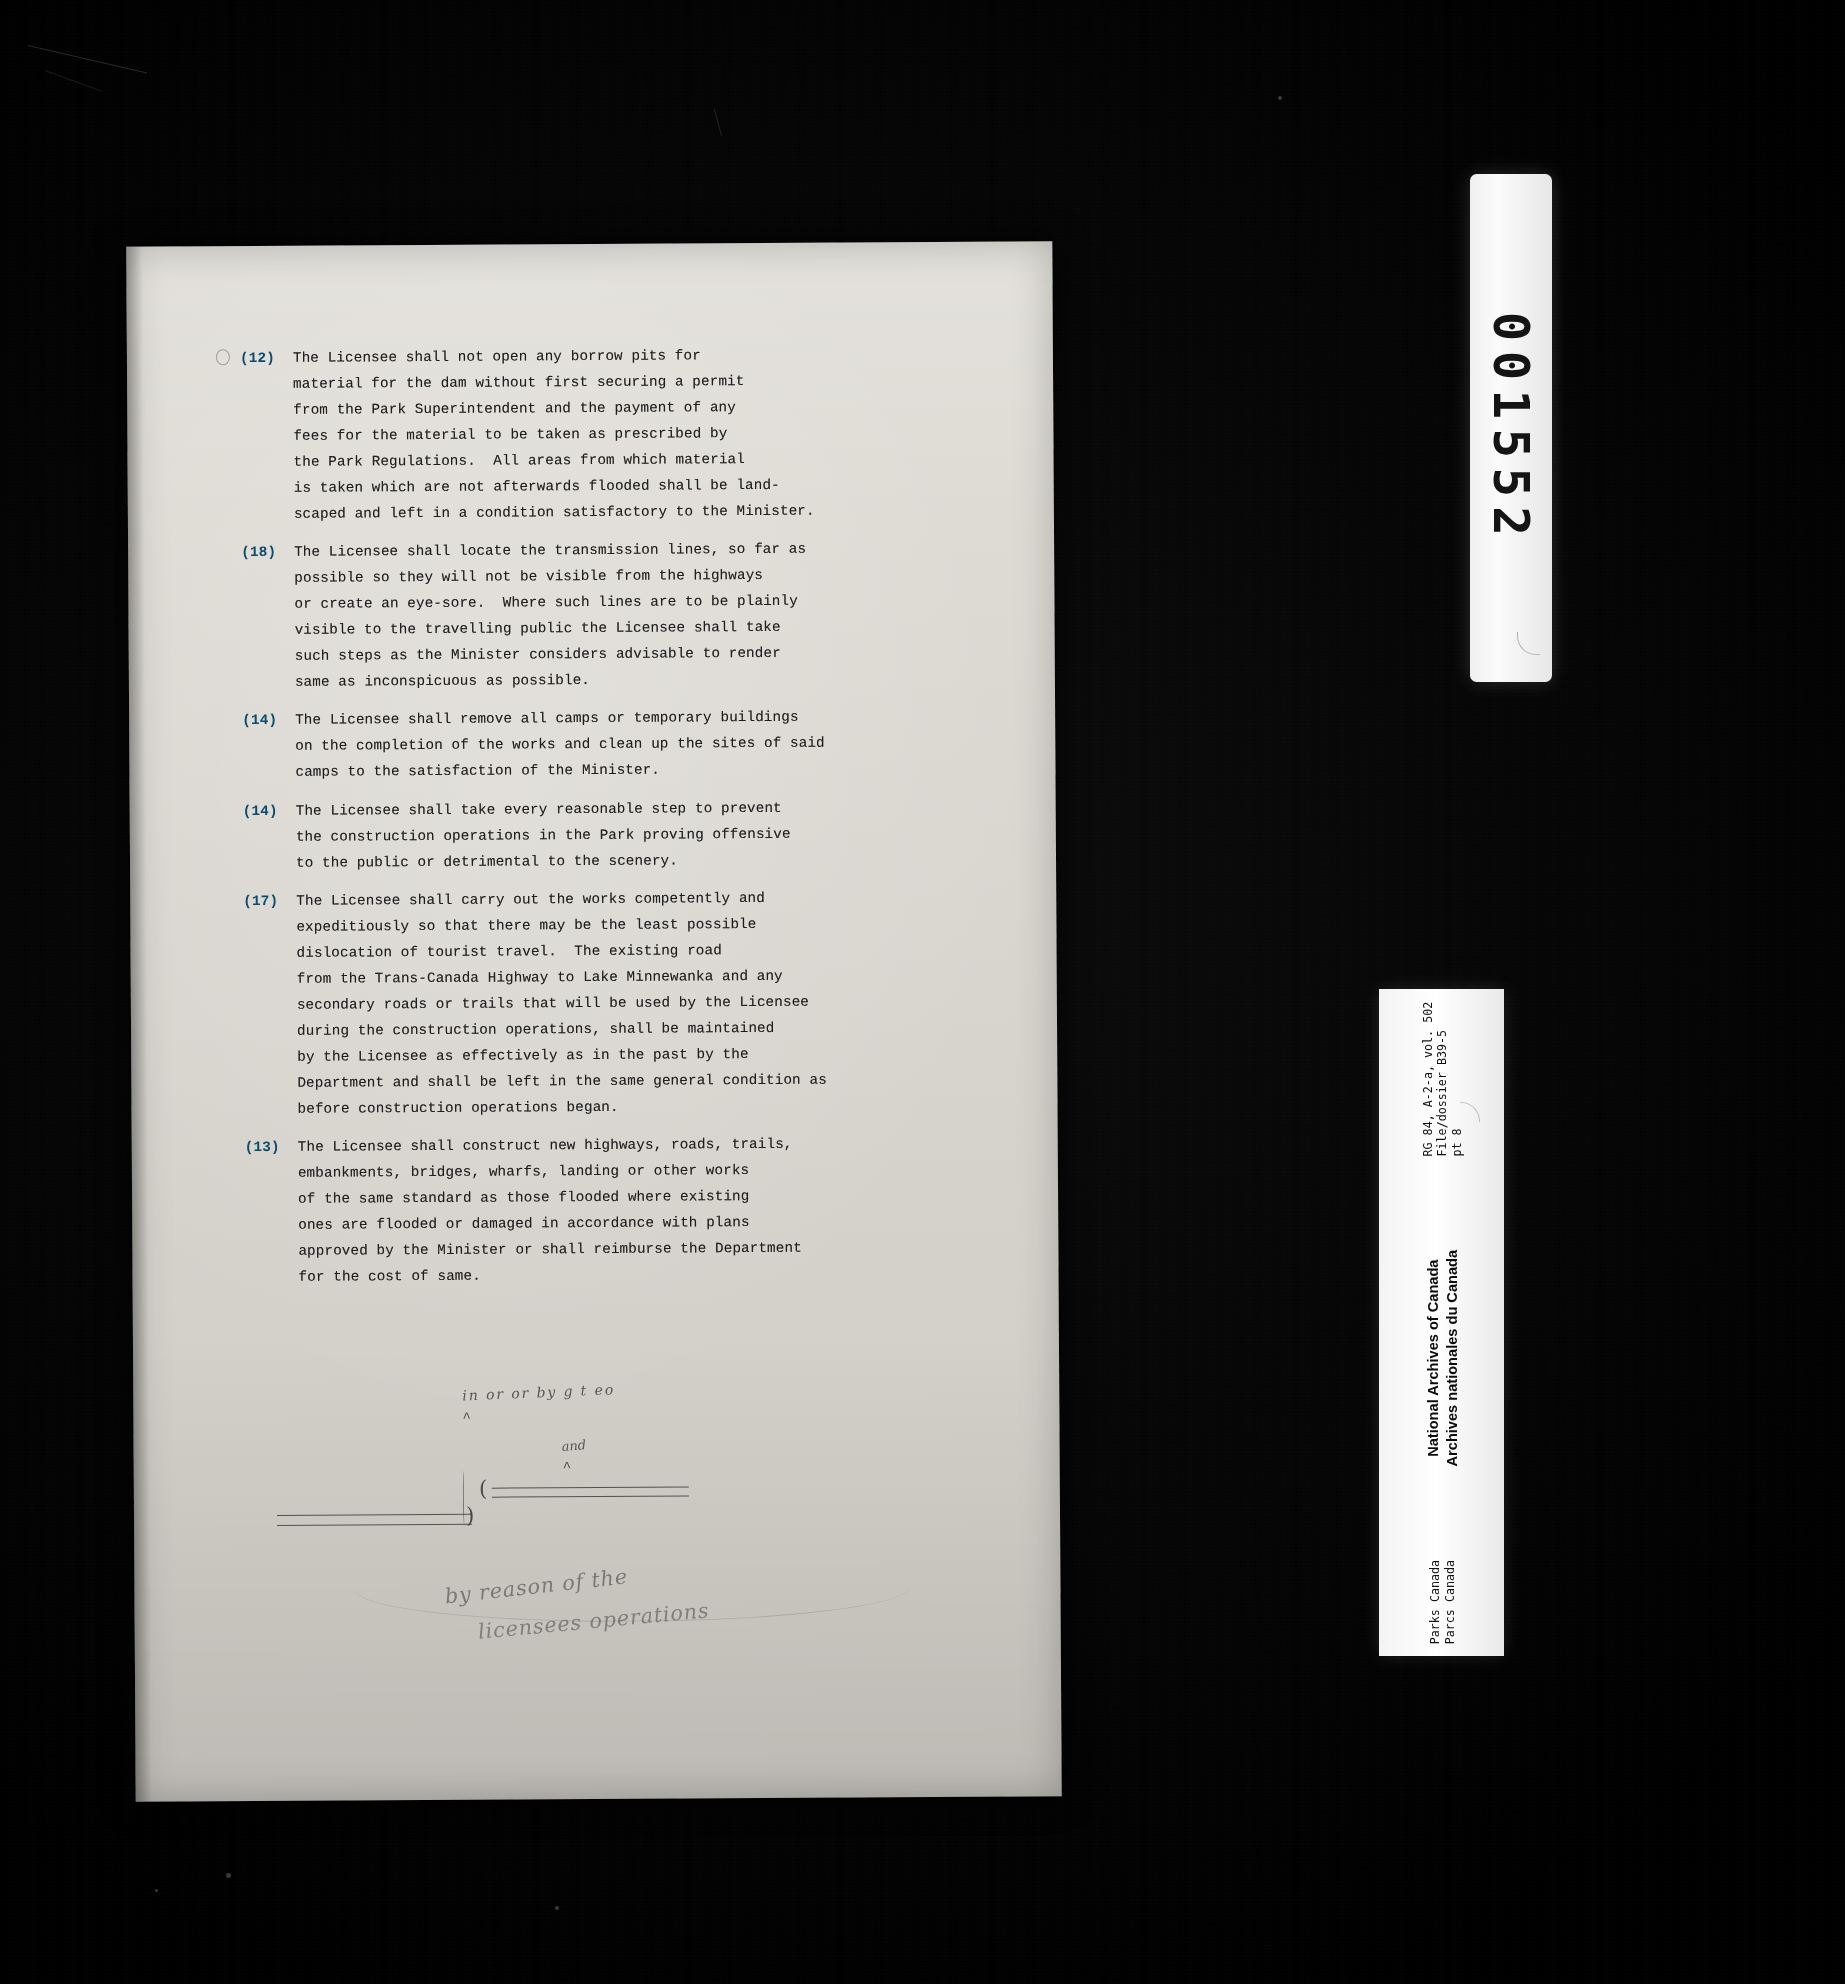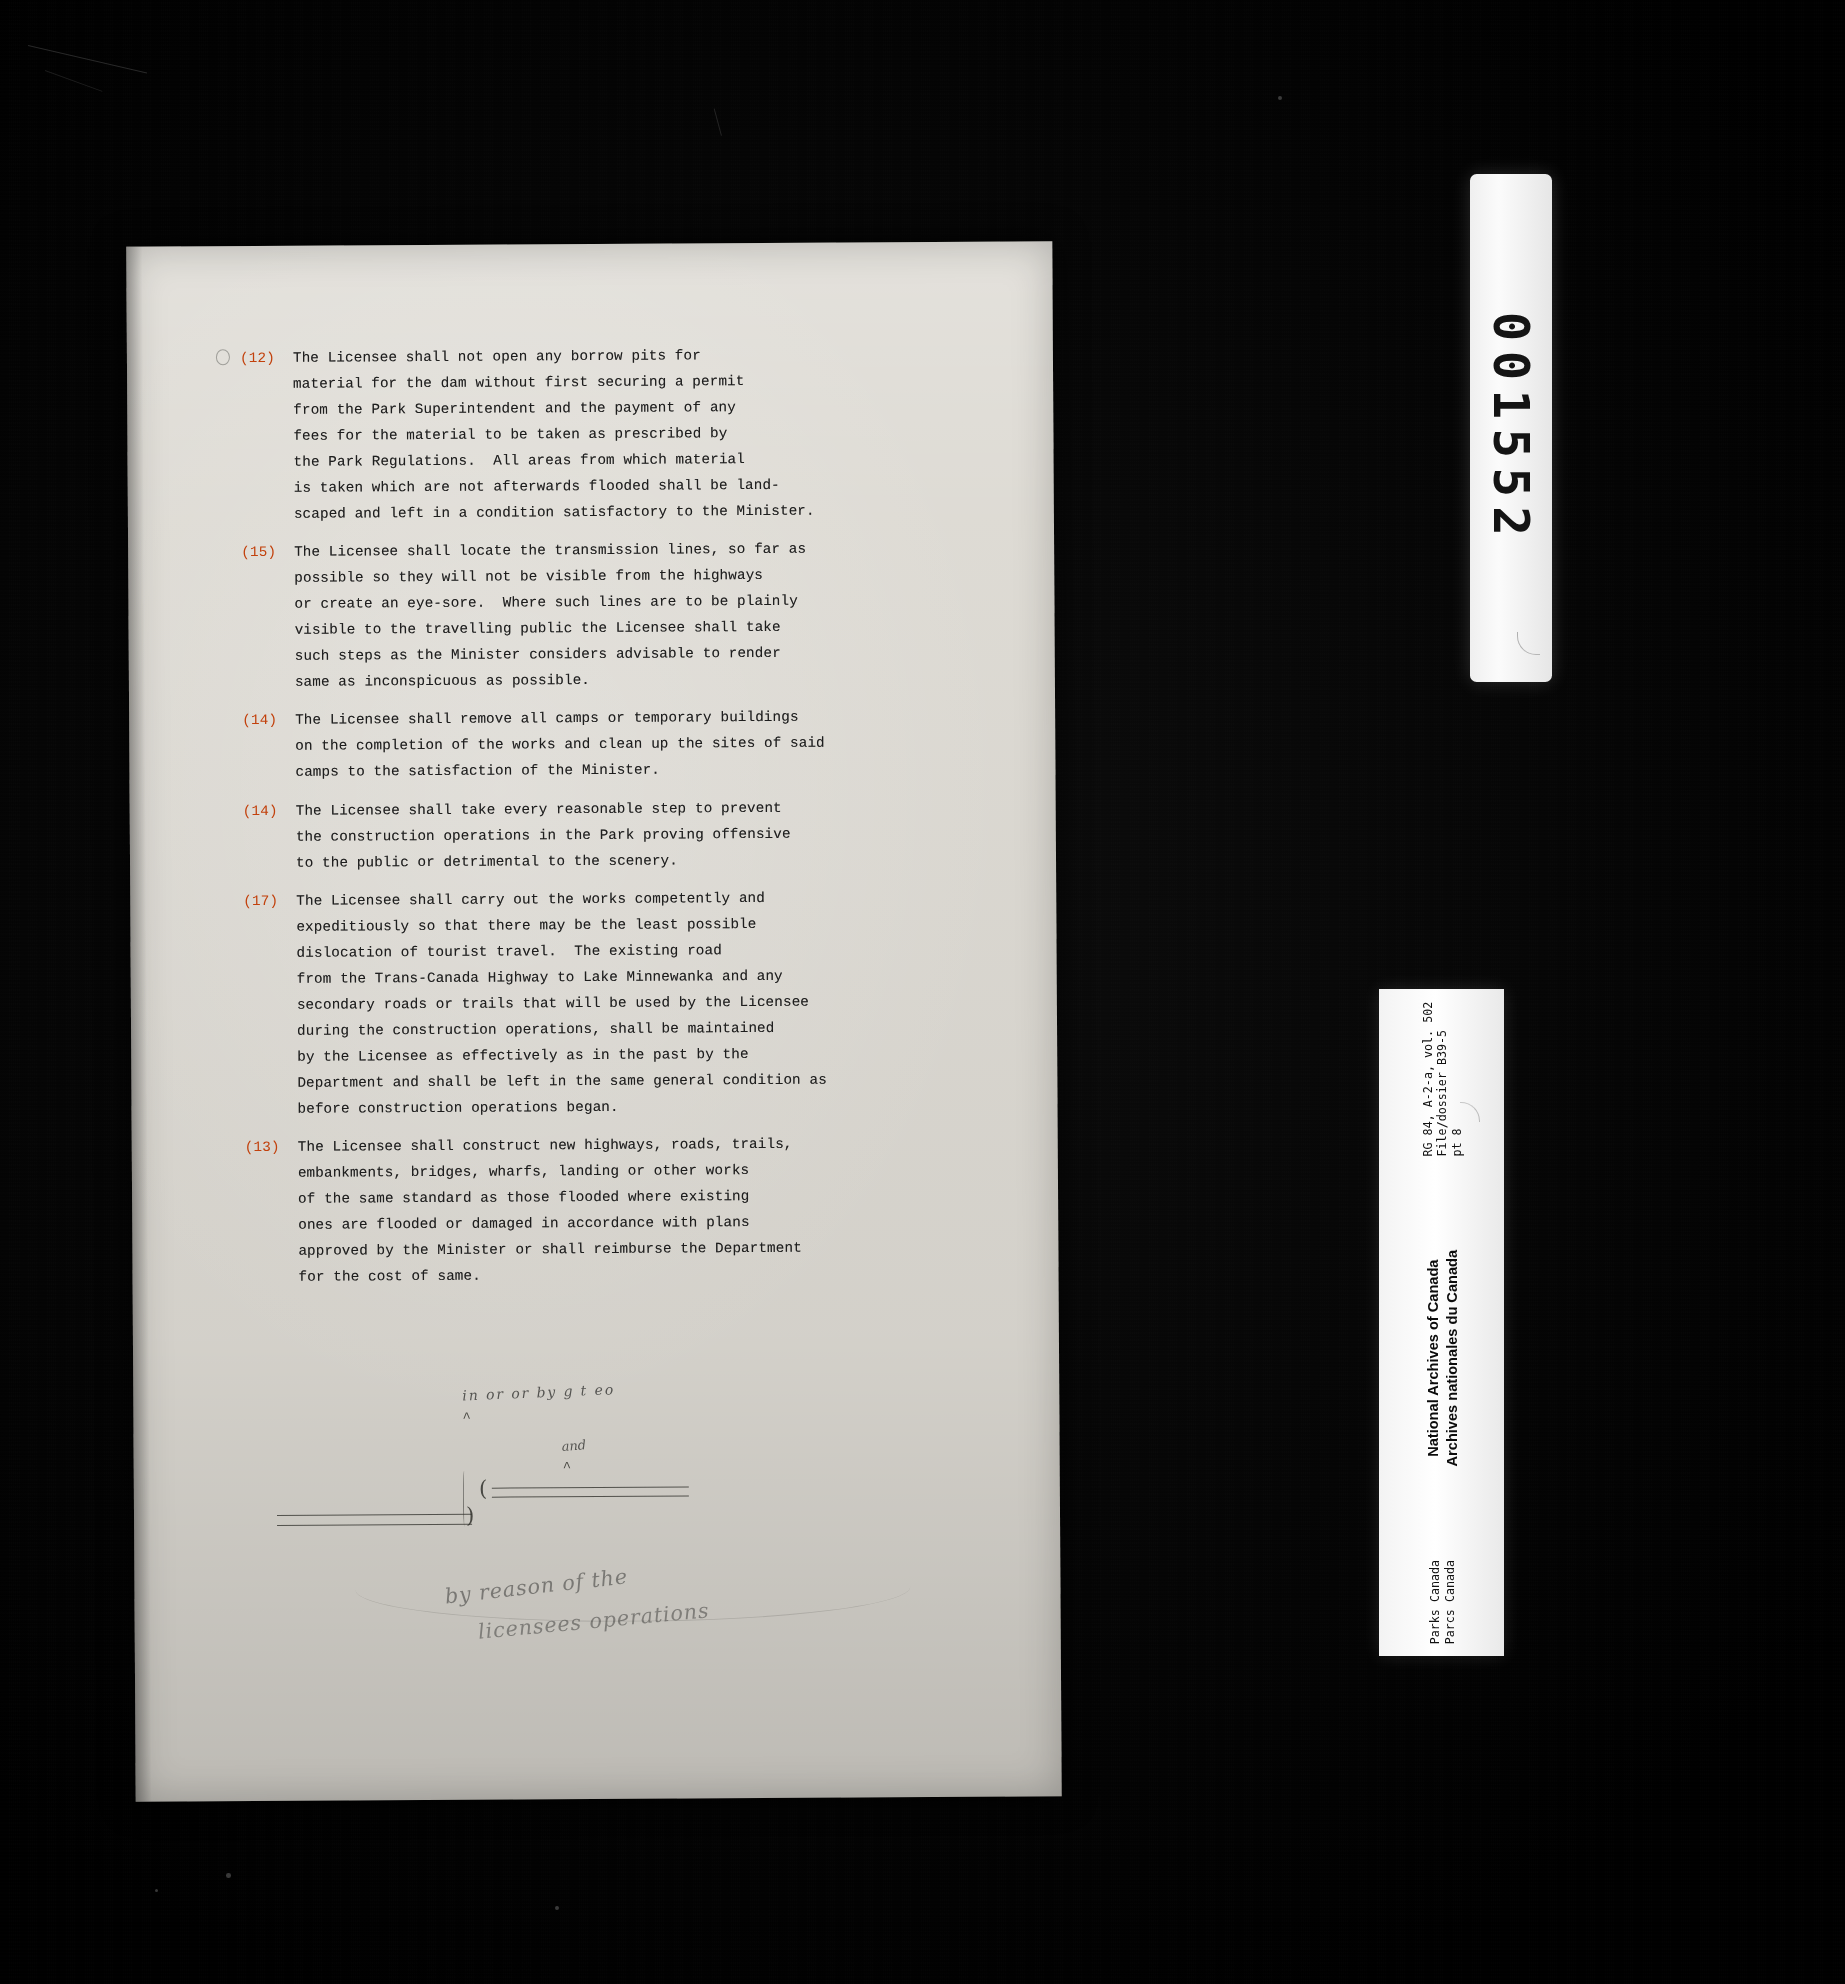--- a/index.html
+++ b/index.html
@@ -88,23 +88,24 @@
     align-items: flex-start;
     margin-bottom: 12.2px;
     position: relative;
   }
   .clause-num {
     width: 53px;
     flex: 0 0 53px;
     font-family: "Liberation Mono", monospace;
     font-size: 14.3px;
     letter-spacing: 0.2px;
-    color: #c2410c;
+    color: #0c4a6e;
     line-height: 26px;
     white-space: nowrap;
+    font-weight: bold;
   }
   .clause-text {
     flex: 1 1 auto;
   }
   .line {
     font-family: "Liberation Mono", monospace;
     font-size: 14.3px;
     line-height: 26px;
     letter-spacing: 0.1px;
     color: #1e1e1e;
@@ -329,21 +330,21 @@
         <div class="line">material for the dam without first securing a permit</div>
         <div class="line">from the Park Superintendent and the payment of any</div>
         <div class="line">fees for the material to be taken as prescribed by</div>
         <div class="line">the Park Regulations.  All areas from which material</div>
         <div class="line">is taken which are not afterwards flooded shall be land-</div>
         <div class="line">scaped and left in a condition satisfactory to the Minister.</div>
       </div>
     </div>
 
     <div class="clause">
-      <div class="clause-num">(15)</div>
+      <div class="clause-num">(18)</div>
       <div class="clause-text">
         <div class="line">The Licensee shall locate the transmission lines, so far as</div>
         <div class="line">possible so they will not be visible from the highways</div>
         <div class="line">or create an eye-sore.  Where such lines are to be plainly</div>
         <div class="line">visible to the travelling public the Licensee shall take</div>
         <div class="line">such steps as the Minister considers advisable to render</div>
         <div class="line">same as inconspicuous as possible.</div>
       </div>
     </div>
 

